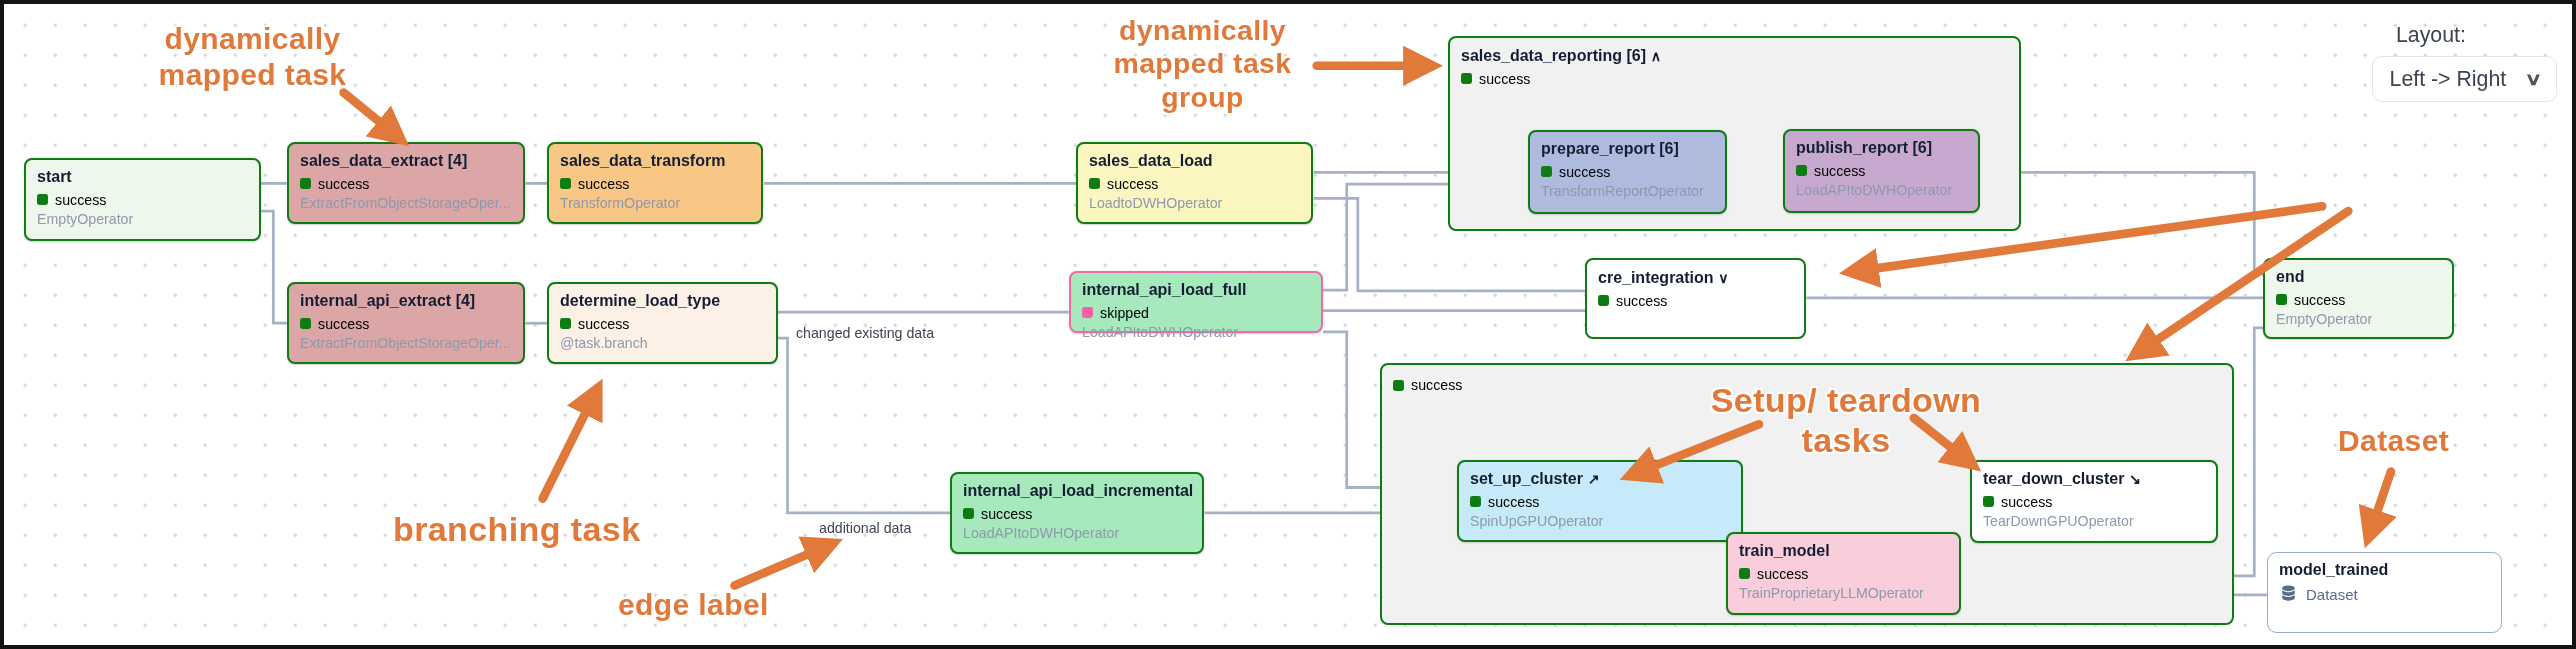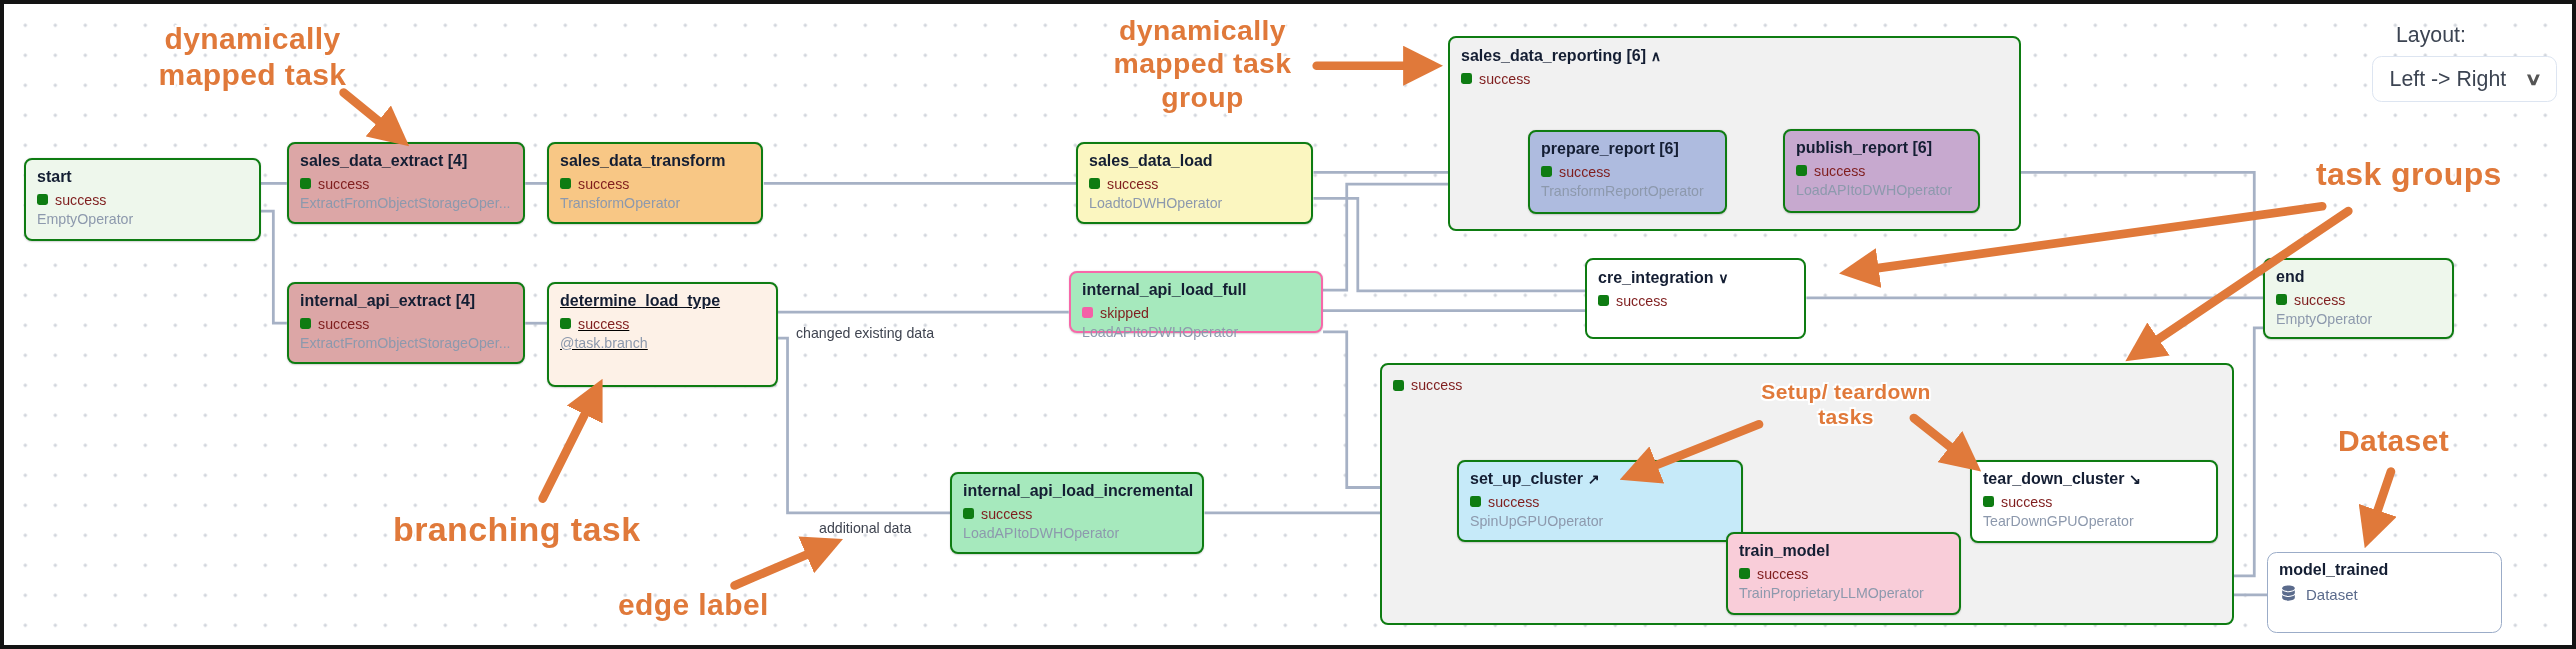--- a/index.html
+++ b/index.html
@@ -9,21 +9,21 @@
     background-image:radial-gradient(#d0d4db 1.4px,transparent 1.8px);
     background-size:30px 30px;background-position:6.3px 6.3px;}
   svg.layer{position:absolute;left:0;top:0;width:2567px;height:640px;pointer-events:none;}
   .node{position:absolute;box-sizing:border-box;border:2.4px solid #0e7c12;border-radius:8px;
     padding:7.1px 11px;background:#fff;box-shadow:0 0.8px 1.6px rgba(0,0,0,.18);}
   .ttl{font-size:16px;font-weight:700;color:#141e33;line-height:20.5px;white-space:nowrap;}
   .mk{font-weight:700;color:#141e33;margin-left:4.7px;font-size:14.2px;}
   .srow{display:flex;align-items:center;gap:7.1px;margin-top:4px;line-height:16px;}
   .sq{width:11px;height:11px;border-radius:2.4px;background:#0e7c12;flex:0 0 auto;}
   .sq.skipped{background:#f460a7;}
-  .stxt{font-size:14.2px;color:#7f1d1d;}
+  .stxt{font-size:14.2px;color:#000000;}
   .op{font-size:14.2px;color:#8d99ad;margin-top:3.2px;white-space:nowrap;line-height:17.4px;}
   .group{position:absolute;box-sizing:border-box;border:2.4px solid #0e7c12;border-radius:8px;
     background:#f1f1f1;padding:8px 11px;}
   .group.hollow{background:#fff;}
   .edge-label{position:absolute;font-size:14.2px;color:#3f4450;white-space:nowrap;}
   .ann{position:absolute;font-weight:700;color:#e0793a;white-space:pre-line;text-align:center;
     line-height:1.18;letter-spacing:0.4px;
     text-shadow:0 0 2.4px #fff,0 0 4.7px #fff,1.6px 1.6px 0 #fff,-1.6px -1.6px 0 #fff,1.6px -1.6px 0 #fff,-1.6px 1.6px 0 #fff;}
   .dataset-node{position:absolute;box-sizing:border-box;border:1.6px solid #9bacc8;border-radius:9.5px;
     background:#fff;padding:7.1px 11px;}
@@ -138,21 +138,21 @@
 
   <div class="node" style="left:283px;top:278px;width:238px;height:82px;background:#dca6a6;">
     <div class="ttl">internal_api_extract [4]</div>
     <div class="srow">
         <span class="sq"></span>
       <span class="stxt">success</span>
       </div>
     <div class="op">ExtractFromObjectStorageOper...</div>
   </div>
 
-  <div class="node" style="left:543px;top:278px;width:231px;height:105px;background:#fdf1e7;text-decoration:underline;">
+  <div class="node" style="left:543px;top:278px;width:231px;height:82px;background:#fdf1e7;">
     <div class="ttl">determine_load_type</div>
     <div class="srow">
         <span class="sq"></span>
       <span class="stxt">success</span>
       </div>
     <div class="op">@task.branch</div>
   </div>
 
   <div class="node" style="left:1065px;top:267px;width:254px;height:62px;background:#a6e9bd;border-color:#f768a9;">
     <div class="ttl">internal_api_load_full</div>
@@ -268,21 +268,20 @@
       <path d="M925 736 L1042 686" marker-end="url(#ah)"></path>
       <path d="M3022 592 L2996 668" marker-end="url(#ah)"></path>
     </g>
   </svg>
 
   <div class="ann" style="left:118px;top:17.4px;width:261px;font-size:30px;">dynamically
 mapped task</div>
   <div class="ann" style="left:1095px;top:9.5px;width:207px;font-size:28.4px;">dynamically
 mapped task
 group</div>
-  <div class="ann" style="left:2312px;top:152px;font-size:32px;">task groups</div>
-  <div class="ann" style="left:1706px;top:376px;width:272px;font-size:21px;">Setup/ teardown
+  <div class="ann" style="left:1706px;top:376px;width:272px;font-size:34px;">Setup/ teardown
 tasks</div>
   <div class="ann" style="left:389px;top:505px;font-size:34px;">branching task</div>
   <div class="ann" style="left:614px;top:583px;font-size:30px;">edge label</div>
   <div class="ann" style="left:2334px;top:419px;font-size:30px;">Dataset</div>
 
 </div>
 
 
 </body></html>

